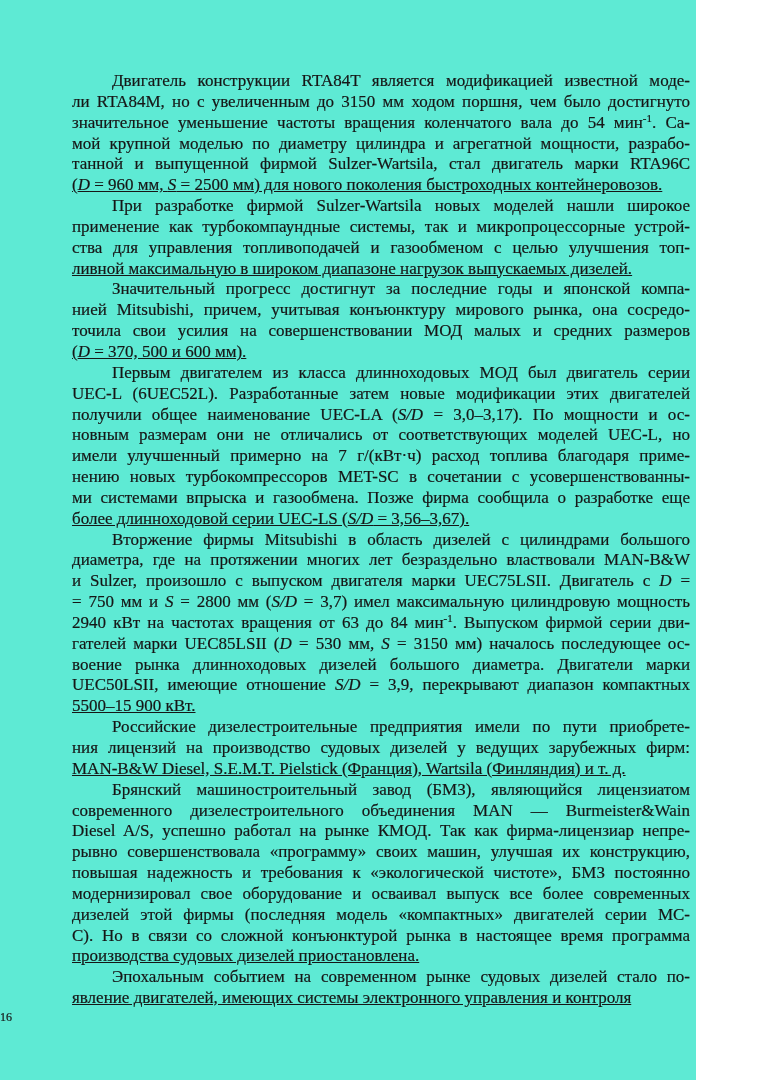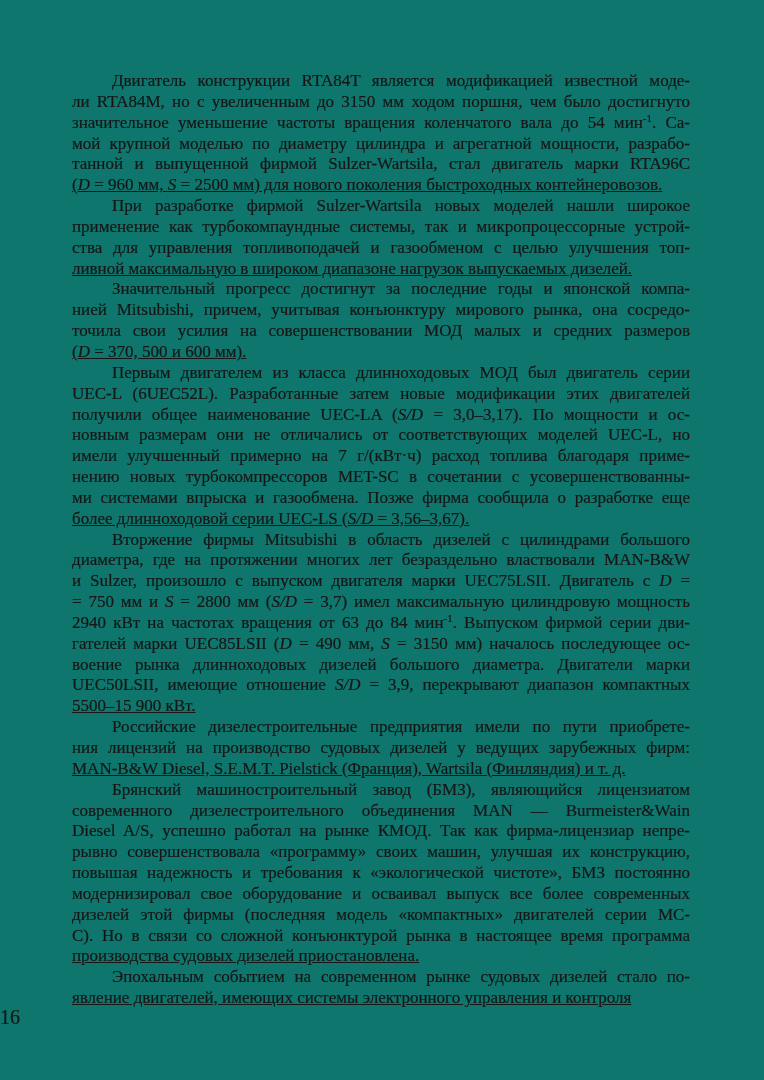--- a/index.html
+++ b/index.html
@@ -2,23 +2,23 @@
 <html lang="ru"><head>
 <meta charset="utf-8">
 <style>
   html, body {
     margin: 0;
     padding: 0;
     background: #ffffff;
   }
   .page {
     position: relative;
-    width: 764px;
+    width: 696px;
     height: 1080px;
-    background: #0f766e;
+    background: #5eead4;
     overflow: hidden;
     font-family: "Liberation Serif", "DejaVu Serif", serif;
     color: #161616;
   }
   .text-block {
     position: absolute;
     left: 72px;
     top: 71px;
     width: 618px;
     font-size: 17px;
@@ -50,21 +50,21 @@
     line-height: 0;
     vertical-align: 6px;
     letter-spacing: 0;
   }
   .page-number {
     position: absolute;
     left: 0;
     top: 1007px;
     width: 764px;
     text-align: left;
-    font-size: 20px;
+    font-size: 12px;
     line-height: 21px;
     -webkit-text-stroke: 0.2px;
     filter: blur(0.3px);
   }
 </style>
 </head>
 <body>
 
 <div class="page">
   <div class="text-block">
@@ -97,21 +97,21 @@
         <div class="line"><span>нению новых турбокомпрессоров MET-SC в сочетании с усовершенствованны-</span></div>
         <div class="line"><span>ми системами впрыска и газообмена. Позже фирма сообщила о разработке еще</span></div>
         <div class="line last"><span>более длинноходовой серии UEC-LS (</span><span class="var">S/D</span><span> = 3,56–3,67).</span></div>
       </div>
       <div class="paragraph">
         <div class="line indent"><span>Вторжение фирмы Mitsubishi в область дизелей с цилиндрами большого</span></div>
         <div class="line"><span>диаметра, где на протяжении многих лет безраздельно властвовали MAN-B&amp;W</span></div>
         <div class="line"><span>и Sulzer, произошло с выпуском двигателя марки UEC75LSII. Двигатель с </span><span class="var">D</span><span> =</span></div>
         <div class="line"><span>= 750 мм и </span><span class="var">S</span><span> = 2800 мм (</span><span class="var">S/D</span><span> = 3,7) имел максимальную цилиндровую мощность</span></div>
         <div class="line"><span>2940 кВт на частотах вращения от 63 до 84 мин</span><sup class="sup">-1</sup><span>. Выпуском фирмой серии дви-</span></div>
-        <div class="line"><span>гателей марки UEC85LSII (</span><span class="var">D</span><span> = 490 мм, </span><span class="var">S</span><span> = 3150 мм) началось последующее ос-</span></div>
+        <div class="line"><span>гателей марки UEC85LSII (</span><span class="var">D</span><span> = 530 мм, </span><span class="var">S</span><span> = 3150 мм) началось последующее ос-</span></div>
         <div class="line"><span>воение рынка длинноходовых дизелей большого диаметра. Двигатели марки</span></div>
         <div class="line"><span>UEC50LSII, имеющие отношение </span><span class="var">S/D</span><span> = 3,9, перекрывают диапазон компактных</span></div>
         <div class="line last"><span>5500–15 900 кВт.</span></div>
       </div>
       <div class="paragraph">
         <div class="line indent"><span>Российские дизелестроительные предприятия имели по пути приобрете-</span></div>
         <div class="line"><span>ния лицензий на производство судовых дизелей у ведущих зарубежных фирм:</span></div>
         <div class="line last"><span>MAN-B&amp;W Diesel, S.E.M.T. Pielstick (Франция), Wartsila (Финляндия) и т. д.</span></div>
       </div>
       <div class="paragraph">

